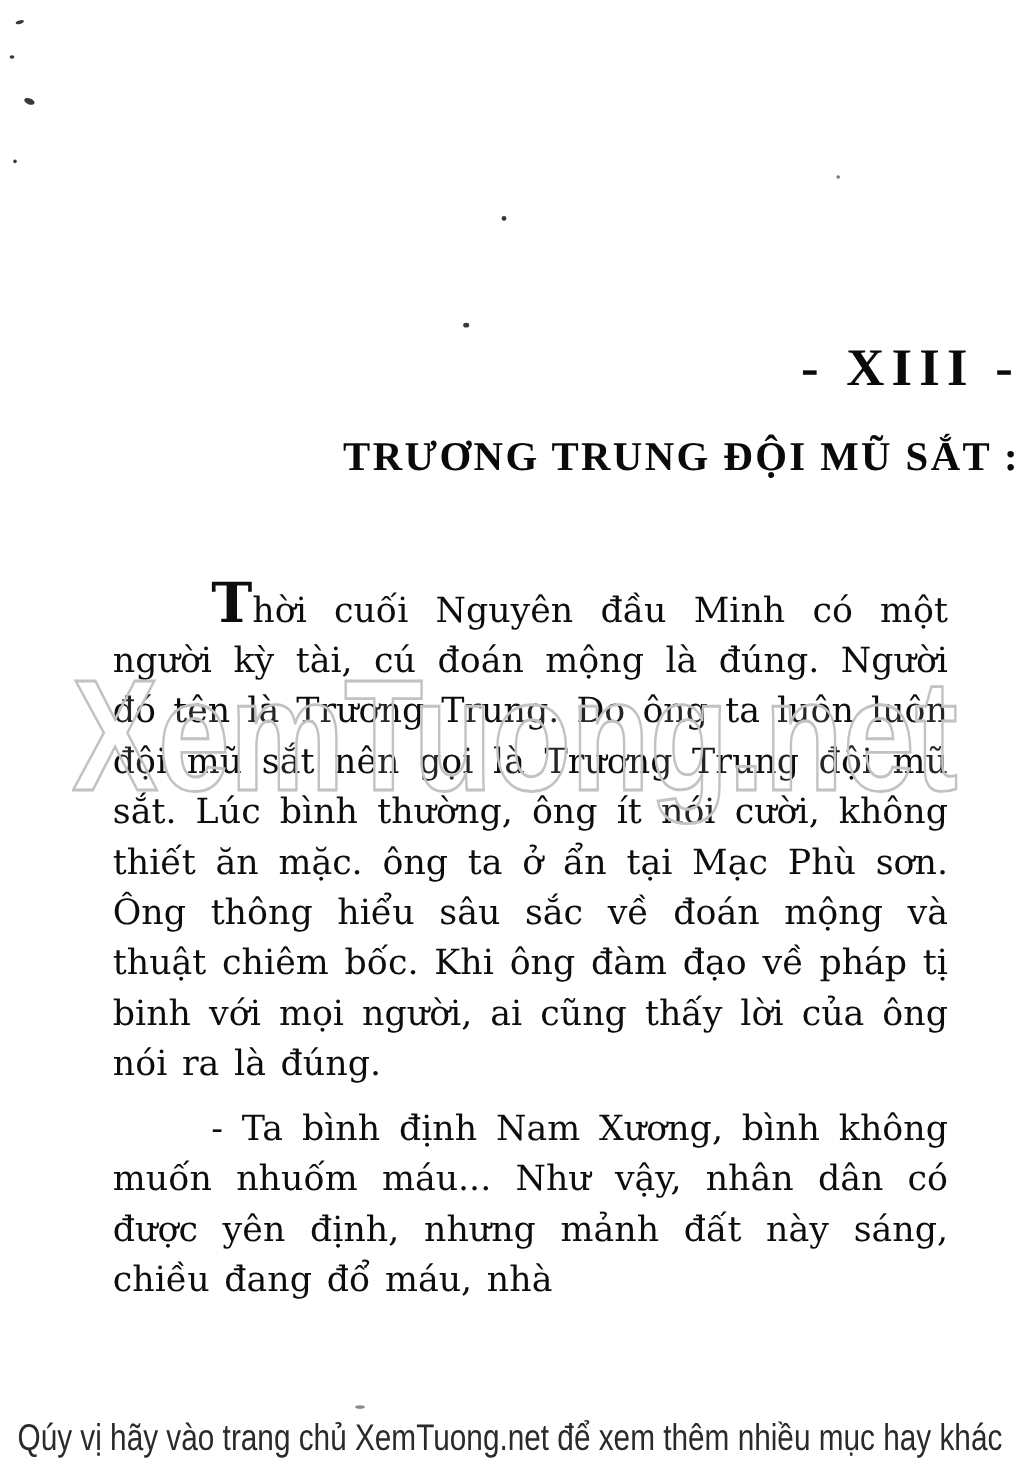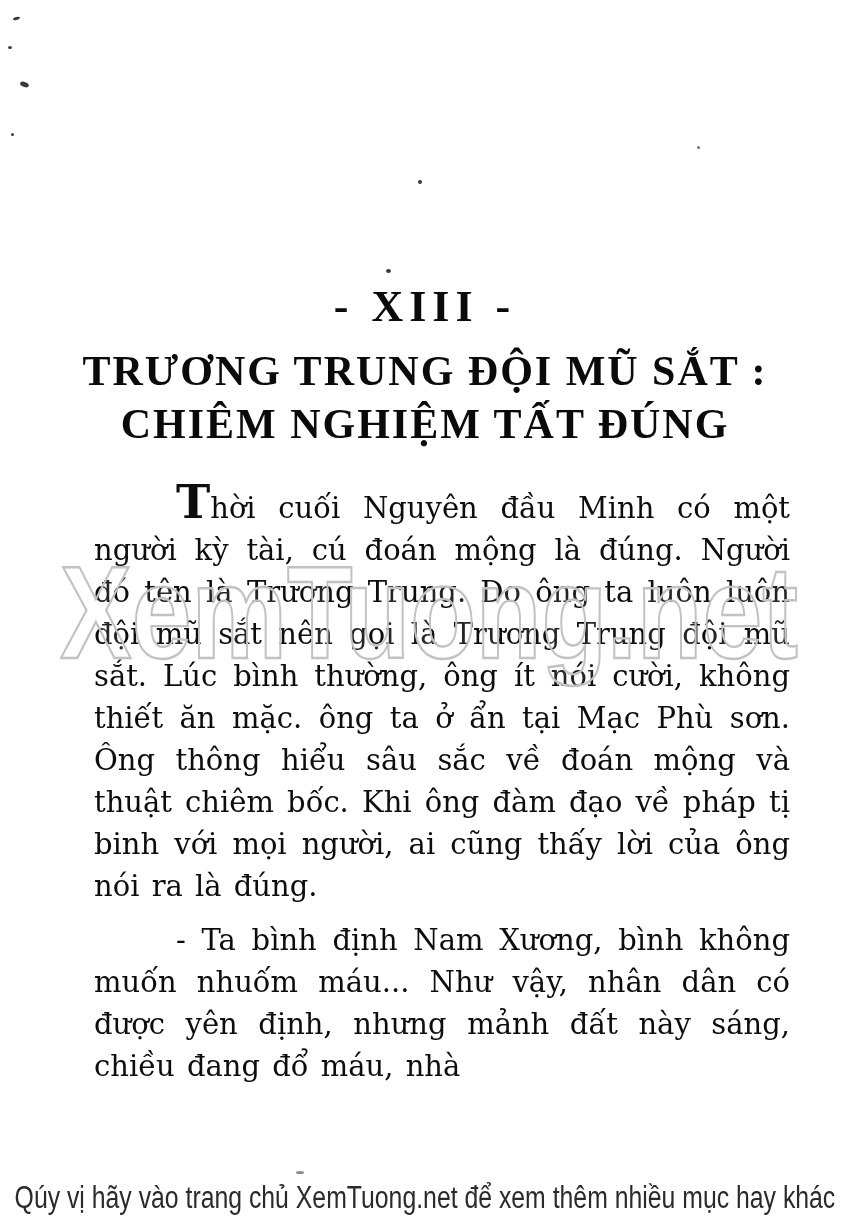--- a/index.html
+++ b/index.html
@@ -11,34 +11,34 @@
     overflow: hidden;
   }
   .page {
     position: absolute; inset: 0;
     background: #ffffff;
   }
   
   .heading {
     position: absolute;
     left: 0; top: 283px; width: 100%;
-    text-align: center;
+    text-align: right;
     color: #0a0a0a;
   }
   .chapter-number {
     font-family: "Liberation Serif", serif;
     font-size: 44px;
     font-weight: bold;
     letter-spacing: 6px;
     line-height: 48px;
   }
   .chapter-title {
-    margin-top: 14px;
+    margin-top: 24px;
     font-family: "Liberation Serif", serif;
-    font-size: 42px;
+    font-size: 34px;
     font-weight: bold;
     letter-spacing: 2px;
     line-height: 53px;
   }
   
   .body-text {
     position: absolute;
     left: 78px; top: 487px;
     width: 712px;
     font-size: 29px;
@@ -107,21 +107,20 @@
   <div class="speck s4"></div>
   <div class="speck s5"></div>
   <div class="speck s6"></div>
   <div class="speck s7"></div>
   <div class="speck s8"></div>
 
   <header class="heading">
     <div class="chapter-number">- XIII -</div>
     <div class="chapter-title">
       <div>TRƯƠNG TRUNG ĐỘI MŨ SẮT :</div>
-      <div>CHIÊM NGHIỆM TẤT ĐÚNG</div>
     </div>
   </header>
 
   <main class="body-text">
     <p><span class="drop-cap">T</span><span>hời cuối Nguyên đầu Minh có một người kỳ tài, cú đoán mộng là đúng. Người đó tên là Trương Trung. Do ông ta luôn luôn đội mũ sắt nên gọi là Trương Trung đội mũ sắt. Lúc bình thường, ông ít nói cười, không thiết ăn mặc. ông ta ở ẩn tại Mạc Phù sơn. Ông thông hiểu sâu sắc về đoán mộng và thuật chiêm bốc. Khi ông đàm đạo về pháp tị binh với mọi người, ai cũng thấy lời của ông nói ra là đúng.</span></p>
     <p>- Ta bình định Nam Xương, bình không muốn nhuốm máu... Như vậy, nhân dân có được yên định, nhưng mảnh đất này sáng, chiều đang đổ máu, nhà</p>
   </main>
 
   <svg class="watermark" viewBox="0 0 745 165" xmlns="http://www.w3.org/2000/svg">
     <text x="0" y="118" font-family="Liberation Sans, sans-serif" font-size="132" font-weight="bold" textLength="738" lengthAdjust="spacingAndGlyphs" fill="rgba(255,255,255,0.10)" stroke="#c2c2c2" stroke-width="2.4">XemTuong.net</text>

